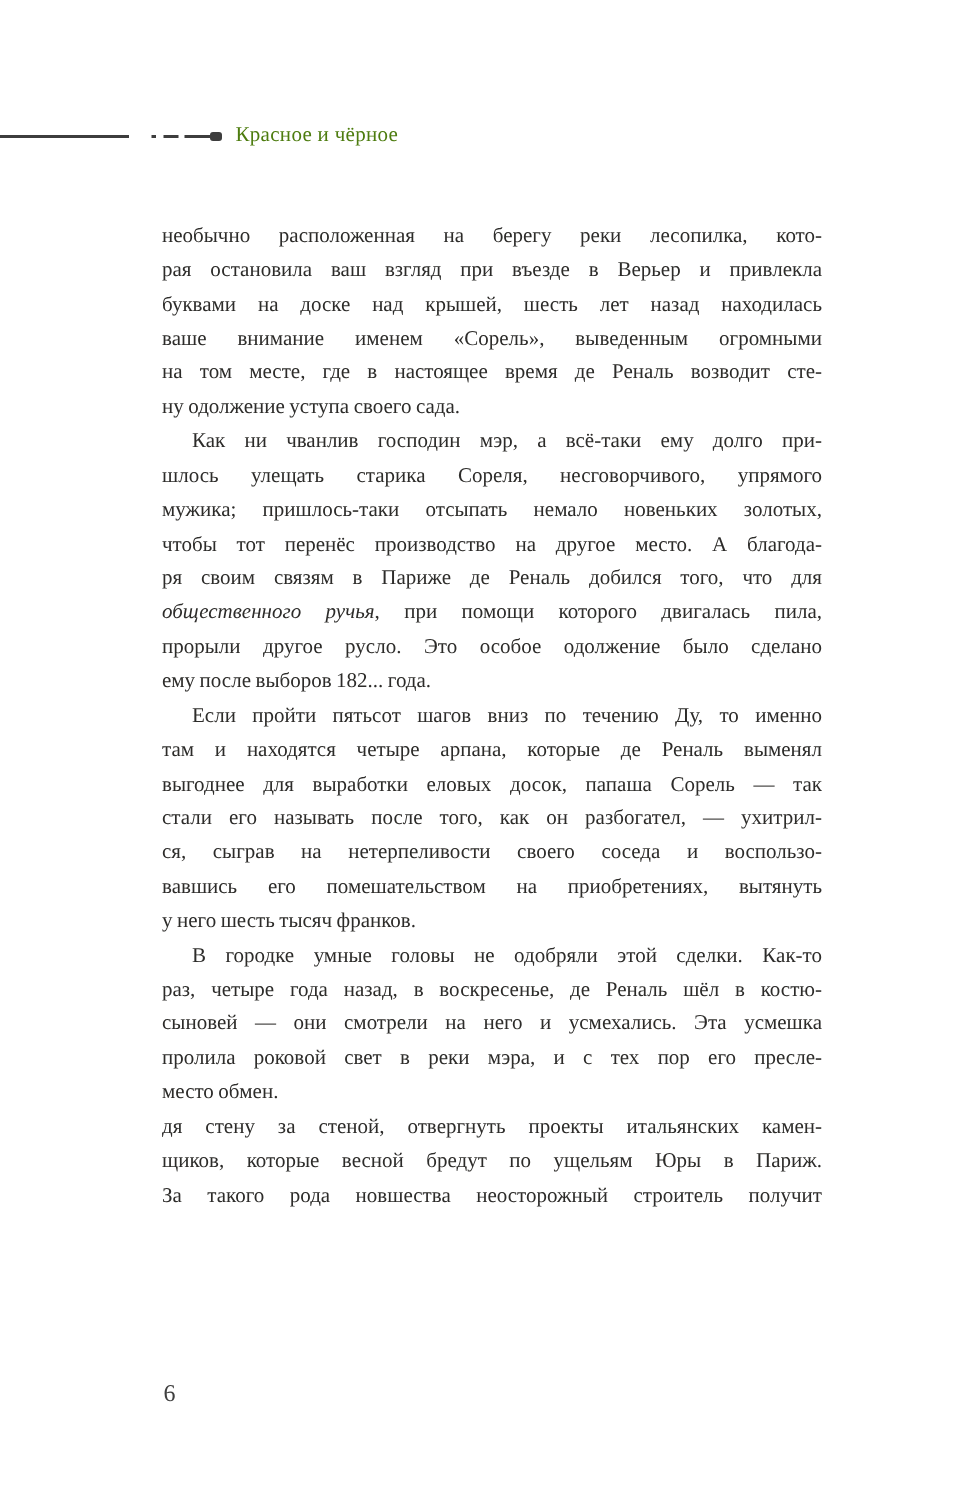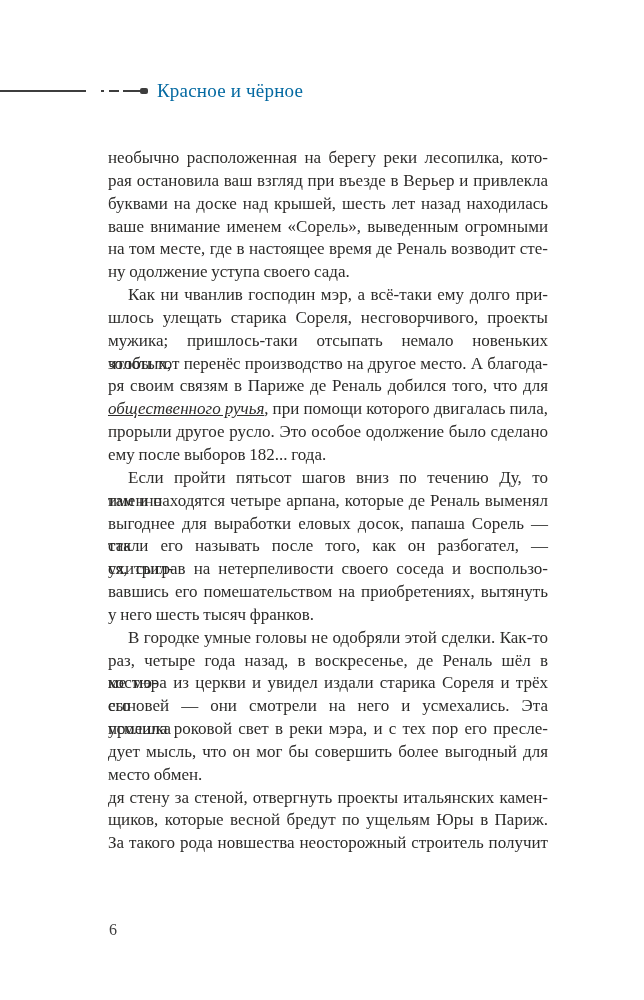--- a/index.html
+++ b/index.html
@@ -32,44 +32,44 @@
     position: absolute; left: 123px; top: 90px;
     width: 18px; height: 2px; background: #3d3d3d;
   }
   .hdr-bullet {
     position: absolute; left: 140px; top: 88px;
     width: 8px; height: 6px; background: #3d3d3d;
     border-radius: 2px;
   }
   .running-title {
     position: absolute; left: 157px; top: 82px;
-    font-size: 19px; line-height: 17px;
-    color: #0369a1;
+    font-size: 14px; line-height: 17px;
+    color: #4d7c0f;
     letter-spacing: 0.2px;
     white-space: nowrap;
   }
   
   .page-text {
     position: absolute; left: 108px; top: 147px;
     width: 440px;
-    font-size: 17px;
+    font-size: 14px;
     line-height: 22.85px;
     color: #2d2c2a;
     word-spacing: -0.5px;
   }
   .line {
     text-align: justify;
     text-align-last: justify;
     height: 22.85px;
     overflow: visible;
     white-space: normal;
   }
   .line.end { text-align-last: left; }
   .line.indent { text-indent: 20px; }
-  .it { font-style: italic; text-decoration: underline; }
+  .it { font-style: italic; }
   
   .page-number {
     position: absolute; left: 109px; top: 921px;
     font-size: 16px; color: #3f3f3f;
   }
 </style>
 </head>
 <body>
 
 <div class="page">
@@ -82,40 +82,38 @@
   <div class="running-title">Красное и чёрное</div>
 
   <div class="page-text">
       <div class="line">необычно расположенная на берегу реки лесопилка, кото-</div>
       <div class="line">рая остановила ваш взгляд при въезде в Верьер и привлекла</div>
       <div class="line">буквами на доске над крышей, шесть лет назад находилась</div>
       <div class="line">ваше внимание именем «Сорель», выведенным огромными</div>
       <div class="line">на том месте, где в настоящее время де Реналь возводит сте-</div>
       <div class="line end">ну одолжение уступа своего сада.</div>
       <div class="line indent">Как ни чванлив господин мэр, а всё-таки ему долго при-</div>
-      <div class="line">шлось улещать старика Сореля, несговорчивого, проекты</div>
+      <div class="line">шлось улещать старика Сореля, несговорчивого, упрямого</div>
       <div class="line">мужика; пришлось-таки отсыпать немало новеньких золотых,</div>
       <div class="line">чтобы тот перенёс производство на другое место. А благода-</div>
       <div class="line">ря своим связям в Париже де Реналь добился того, что для</div>
       <div class="line"><span class="it">общественного ручья</span><span class="">, при помощи которого двигалась пила,</span></div>
       <div class="line">прорыли другое русло. Это особое одолжение было сделано</div>
       <div class="line end">ему после выборов 182... года.</div>
       <div class="line indent">Если пройти пятьсот шагов вниз по течению Ду, то именно</div>
       <div class="line">там и находятся четыре арпана, которые де Реналь выменял</div>
       <div class="line">выгоднее для выработки еловых досок, папаша Сорель — так</div>
       <div class="line">стали его называть после того, как он разбогател, — ухитрил-</div>
       <div class="line">ся, сыграв на нетерпеливости своего соседа и воспользо-</div>
       <div class="line">вавшись его помешательством на приобретениях, вытянуть</div>
       <div class="line end">у него шесть тысяч франков.</div>
       <div class="line indent">В городке умные головы не одобряли этой сделки. Как-то</div>
       <div class="line">раз, четыре года назад, в воскресенье, де Реналь шёл в костю-</div>
-      <div class="line">ме мэра из церкви и увидел издали старика Сореля и трёх его</div>
       <div class="line">сыновей — они смотрели на него и усмехались. Эта усмешка</div>
       <div class="line">пролила роковой свет в реки мэра, и с тех пор его пресле-</div>
-      <div class="line">дует мысль, что он мог бы совершить более выгодный для</div>
       <div class="line end">место обмен.</div>
       <div class="line">дя стену за стеной, отвергнуть проекты итальянских камен-</div>
       <div class="line">щиков, которые весной бредут по ущельям Юры в Париж.</div>
       <div class="line">За такого рода новшества неосторожный строитель получит</div>
     </div>
 
   <div class="page-number">6</div>
 
 </div>
 

